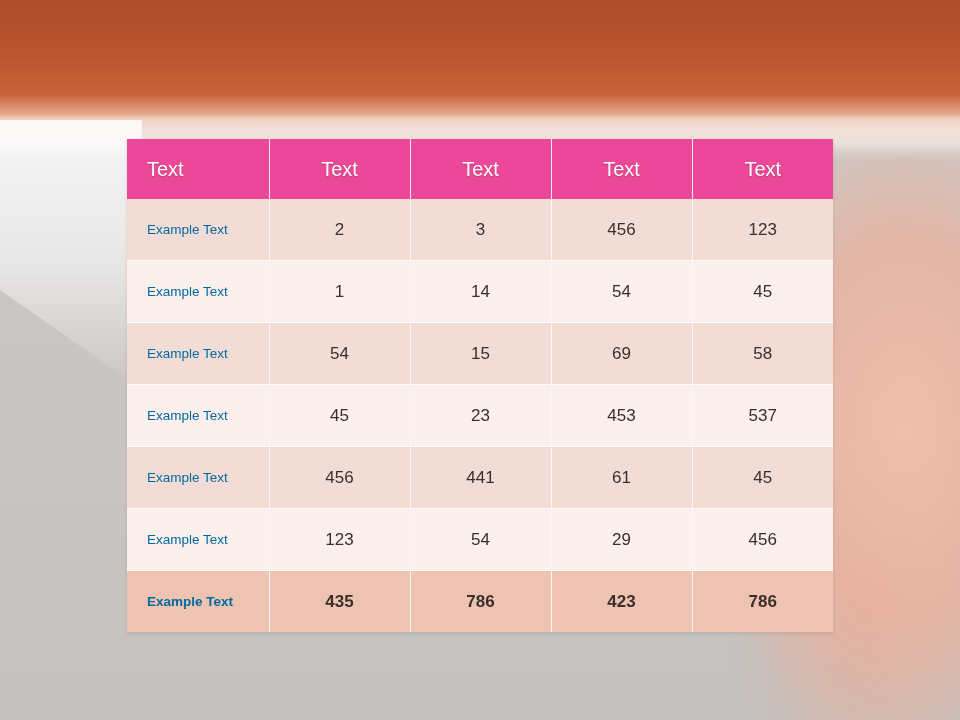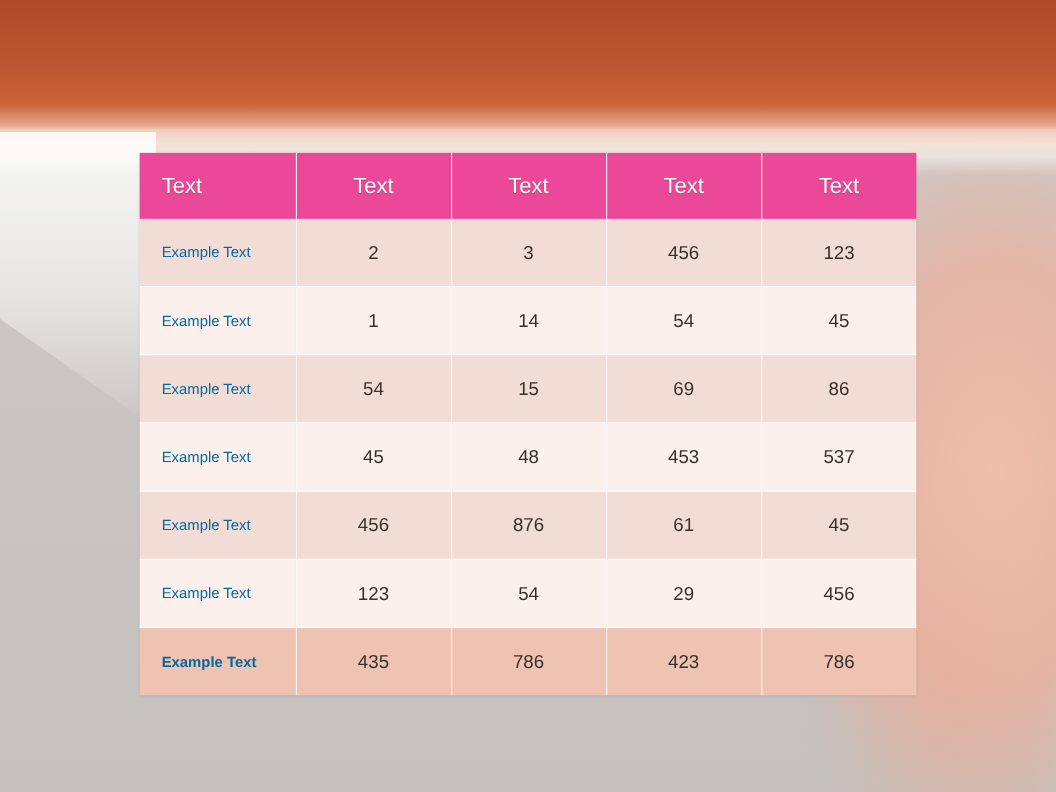--- a/index.html
+++ b/index.html
@@ -124,21 +124,21 @@
   table.data td.label {
     text-align: left;
     padding-left: 20px;
     font-size: 13.5px;
     color: #0369a1;
   }
   tr.band-a td { background: #f2ddd6; }
   tr.band-b td { background: #fbf0ec; }
   tr.total td {
     background: #eec3b1;
-    font-weight: normal;
+    font-weight: bold;
     border-bottom: none;
   }
   tr.total td.label { font-size: 13.5px; font-weight: bold; }
 </style>
 </head>
 <body>
 
 <div class="slide">
   <div class="bg-photo"></div>
   <div class="banner-inner"></div>
@@ -178,33 +178,33 @@
           <td>1</td>
           <td>14</td>
           <td>54</td>
           <td>45</td>
         </tr>
         <tr class="band-a">
           <td class="label">Example Text</td>
           <td>54</td>
           <td>15</td>
           <td>69</td>
-          <td>86</td>
+          <td>58</td>
         </tr>
         <tr class="band-b">
           <td class="label">Example Text</td>
           <td>45</td>
-          <td>48</td>
+          <td>23</td>
           <td>453</td>
           <td>537</td>
         </tr>
         <tr class="band-a">
           <td class="label">Example Text</td>
           <td>456</td>
-          <td>876</td>
+          <td>441</td>
           <td>61</td>
           <td>45</td>
         </tr>
         <tr class="band-b">
           <td class="label">Example Text</td>
           <td>123</td>
           <td>54</td>
           <td>29</td>
           <td>456</td>
         </tr>

